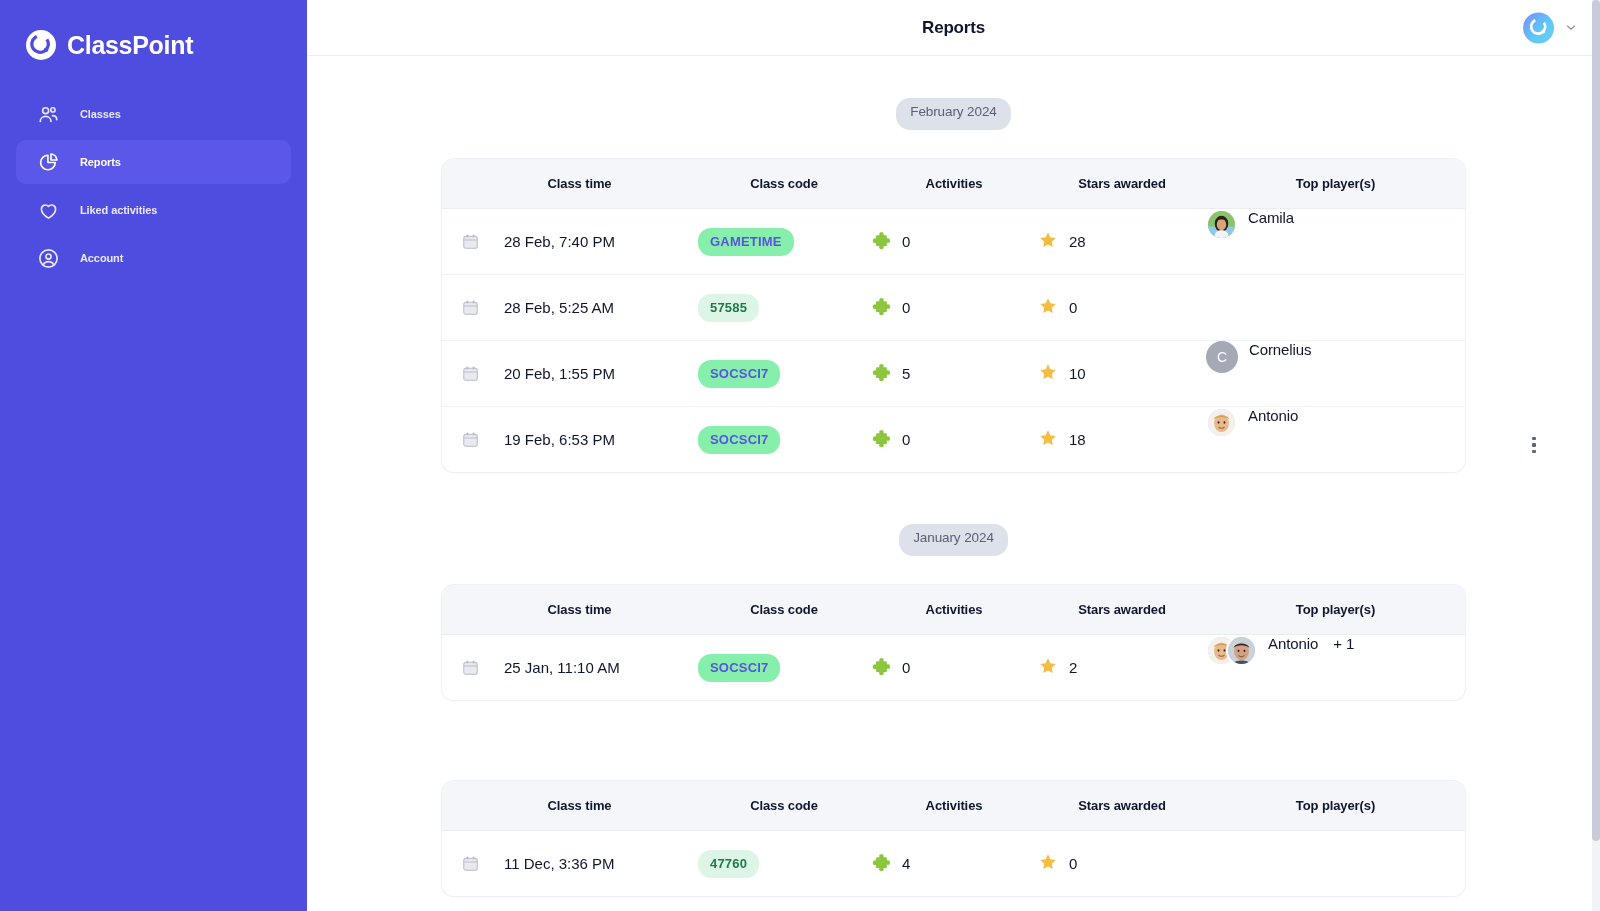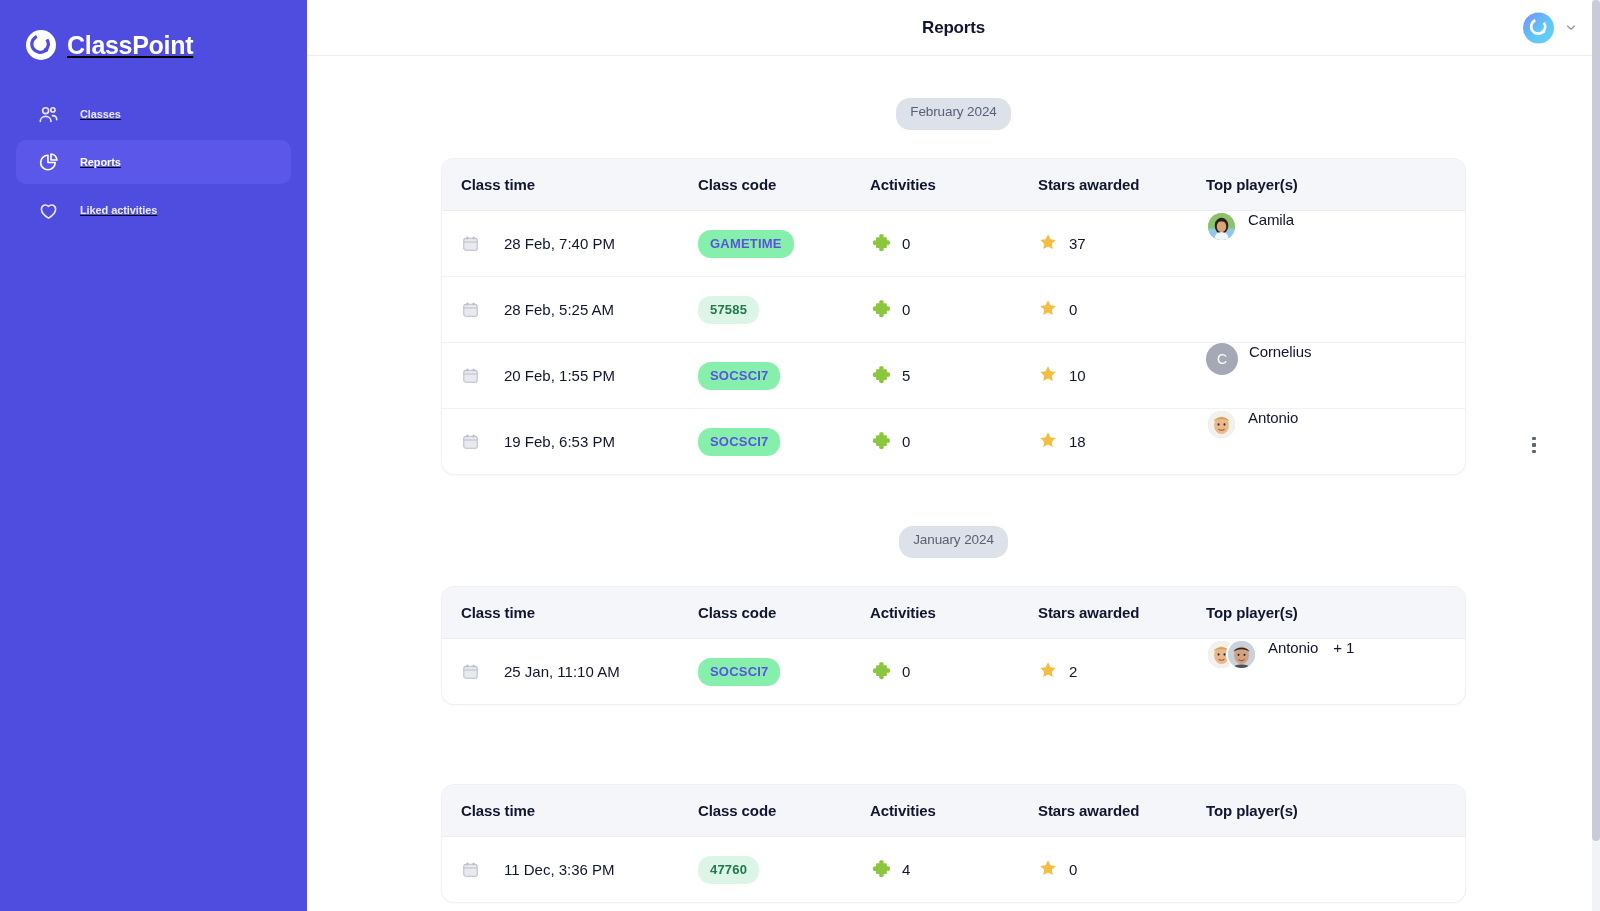--- a/index.html
+++ b/index.html
@@ -21,21 +21,20 @@
 
   
   .sidebar {
     width: 307px;
     min-width: 307px;
     height: 911px;
     background: #4f4ce0;
     padding-top: 12px;
     position: relative;
     z-index: 5;
-    text-decoration: underline;
   }
 
   .brand {
     display: flex;
     align-items: center;
     gap: 11px;
     padding: 10px 0 0 26px;
     height: 56px;
   }
   .brand-mark {
@@ -143,22 +142,22 @@
     background: #ffffff;
     border-radius: 12px;
     overflow: hidden;
     box-shadow: 0 0 0 1px #edf0f4, 0 1px 3px rgba(16,22,47,0.05);
   }
 
   table { width: 100%; border-collapse: collapse; table-layout: fixed; }
 
   thead th {
     background: #f4f6f9;
-    text-align: left;
-    font-size: 15px;
+    text-align: center;
+    font-size: 13px;
     font-weight: bold;
     color: #10162f;
     padding: 17px 0 17px 0;
     letter-spacing: -0.1px;
     border-bottom: 1px solid #eaedf2;
   }
   th.c-time { padding-left: 19px; width: 256px; }
   th.c-code { width: 172px; }
   th.c-act  { width: 168px; }
   th.c-star { width: 168px; }
@@ -292,20 +291,30 @@
 
       <div class="nav-item">
         <span class="nav-icon">
           <svg width="23" height="23" viewBox="0 0 24 24" fill="none" stroke="currentColor" stroke-width="1.7" stroke-linecap="round" stroke-linejoin="round">
             <path d="M12 20s-7.4-4.6-7.4-9.4A4.2 4.2 0 0 1 12 7.8a4.2 4.2 0 0 1 7.4 2.8C19.4 15.4 12 20 12 20z"></path>
           </svg>
         </span>
         <span class="nav-label">Liked activities</span>
       </div>
 
+      <div class="nav-item">
+        <span class="nav-icon">
+          <svg width="23" height="23" viewBox="0 0 24 24" fill="none" stroke="currentColor" stroke-width="1.7" stroke-linecap="round" stroke-linejoin="round">
+            <circle cx="12" cy="12" r="9"></circle>
+            <circle cx="12" cy="10" r="2.7"></circle>
+            <path d="M6.6 18.6c.9-2.2 2.9-3.3 5.4-3.3s4.5 1.1 5.4 3.3"></path>
+          </svg>
+        </span>
+        <span class="nav-label">Account</span>
+      </div>
 
     </nav>
   </aside>
 
   <main class="main">
 
     <header class="topbar">
       <span class="topbar-title">Reports</span>
       <div class="topbar-user">
         <span class="user-avatar">
@@ -362,21 +371,21 @@
                           <path fill="#8cc63e" d="M13.2 2.4c-1.5 0-2.7 1-2.7 2.3 0 .5.2.9.4 1.3H8.2c-.7 0-1.3.6-1.3 1.3v2.6c-.4-.3-.9-.4-1.4-.4-1.3 0-2.3 1.2-2.3 2.7s1 2.7 2.3 2.7c.5 0 1-.2 1.4-.4v2.6c0 .7.6 1.3 1.3 1.3h2.6c-.3.4-.4.9-.4 1.4 0 1.3 1.2 2.3 2.7 2.3s2.7-1 2.7-2.3c0-.5-.2-1-.4-1.4h2.6c.7 0 1.3-.6 1.3-1.3v-2.7c.4.3.9.4 1.4.4 1.3 0 2.3-1.2 2.3-2.7s-1-2.7-2.3-2.7c-.5 0-1 .2-1.4.4V7.3c0-.7-.6-1.3-1.3-1.3h-2.7c.3-.4.4-.8.4-1.3 0-1.3-1.2-2.3-2.7-2.3z"></path>
                         </svg></span>
                       <span class="num">0</span>
                     </div>
                   </td>
                   <td class="c-star">
                     <div class="cell-inner metric">
                       <span><svg width="20" height="20" viewBox="0 0 24 24">
                           <path fill="#f2bd42" d="M12 2.8l2.85 5.78 6.38.93-4.62 4.5 1.09 6.35L12 17.36l-5.7 3 1.09-6.35-4.62-4.5 6.38-.93z"></path>
                         </svg></span>
-                      <span class="num">37</span>
+                      <span class="num">28</span>
                     </div>
                   </td>
                   <td class="c-top">
                     <div class="cell-inner players">
                       <div class="avstack">
                         <span class="av">
                           <svg viewBox="0 0 40 40">
                             <rect width="40" height="40" fill="#8cc26a"></rect>
                             <rect y="23" width="40" height="17" fill="#8fc8e8"></rect>
                             <ellipse cx="20" cy="19" rx="10" ry="12" fill="#2b2119"></ellipse>

